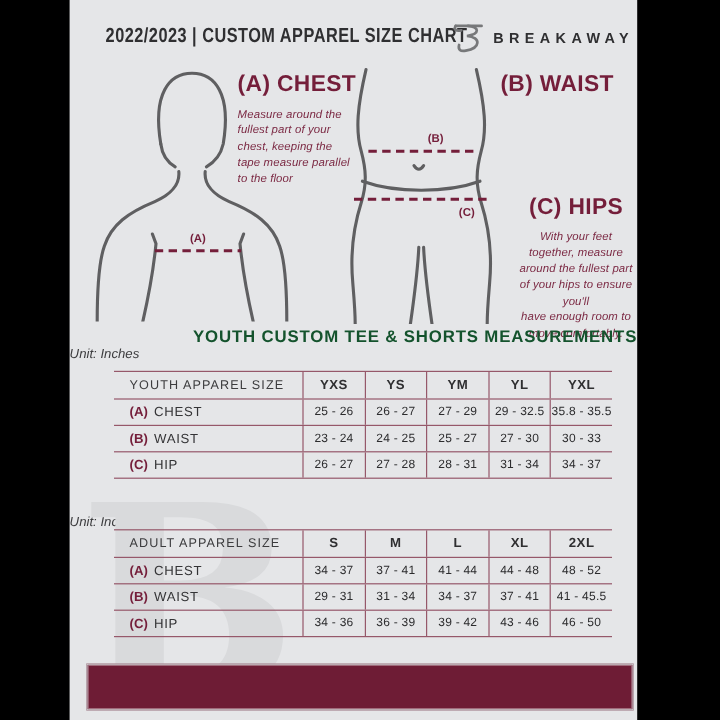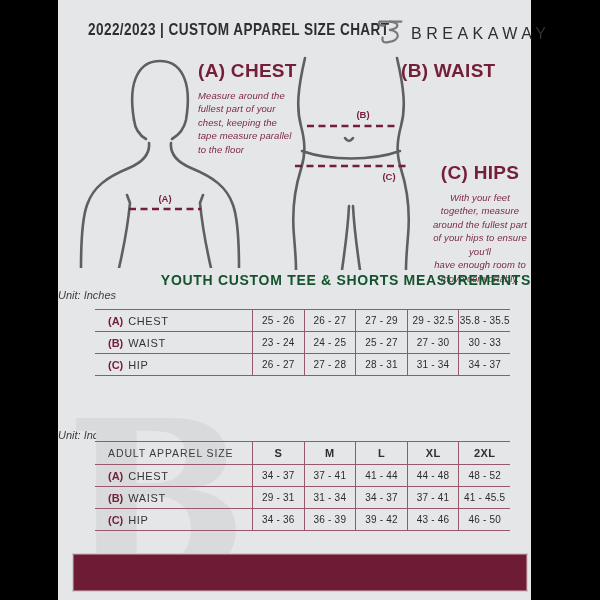--- a/index.html
+++ b/index.html
@@ -28,33 +28,33 @@
   .hdr-title{
     position:absolute;left:30px;top:20px;
     font-size:17px;font-weight:bold;color:#2f2f31;
     letter-spacing:.5px;white-space:nowrap;
     transform:scaleX(.8);transform-origin:left center;
   }
   .logo{position:absolute;left:318px;top:14px;width:30px;height:32px;}
   .logo svg{width:100%;height:100%;}
   .brand{
     position:absolute;left:353px;top:25px;
-    font-size:16px;font-weight:normal;color:#2f2f31;letter-spacing:4.5px;white-space:nowrap;
+    font-size:12px;font-weight:bold;color:#2f2f31;letter-spacing:4.5px;white-space:nowrap;
   }
   
   .fig{position:absolute;}
   .fig-torso{left:15px;top:56px;width:175px;height:212px;}
   .fig-lower{left:227px;top:56px;width:132px;height:214px;}
   .fig path.outline{fill:none;stroke:var(--fig);stroke-width:2.6;stroke-linecap:round;}
   .fig path.dash{fill:none;stroke:var(--maroon);stroke-width:2.4;stroke-dasharray:7 4.5;}
   .fig text{font-family:"Liberation Sans",sans-serif;font-size:9.5px;font-weight:bold;fill:var(--maroon);}
   
   .instr{position:absolute;}
   .instr-a{left:140px;top:60px;width:116px;}
-  .instr-b{left:343px;top:60px;width:126px;}
+  .instr-b{left:359px;top:60px;width:126px;}
   .instr-c{left:357px;top:162px;width:130px;text-align:center;}
   .instr h3{
     font-size:19px;font-weight:bold;color:var(--maroon);letter-spacing:.3px;
   }
   .instr p{
     margin-top:7px;font-size:9.5px;font-style:italic;color:#7c2a44;
     line-height:1.42;white-space:pre-line;letter-spacing:.1px;
   }
   
   .sec-title{
@@ -157,20 +157,28 @@
 around the fullest part
 of your hips to ensure
 you'll
 have enough room to
 move comfortably.</p>
   </div>
 
   <div class="sec-title t1-title">YOUTH CUSTOM TEE &amp; SHORTS MEASUREMENTS</div>
   <div class="sec-unit t1-unit">Unit: Inches</div>
   <div class="size-table t1">
+      <div class="trow head">
+        <div class="tcell lab">YOUTH APPAREL SIZE</div>
+        <div class="tcell val">YXS</div>
+        <div class="tcell val">YS</div>
+        <div class="tcell val">YM</div>
+        <div class="tcell val">YL</div>
+        <div class="tcell val">YXL</div>
+      </div>
       <div class="trow data">
         <div class="tcell lab">
           <span class="key">(A)</span>
           <span class="rowlab">CHEST</span>
         </div>
         <div class="tcell val">25 - 26</div>
         <div class="tcell val">26 - 27</div>
         <div class="tcell val">27 - 29</div>
         <div class="tcell val">29 - 32.5</div>
         <div class="tcell val">35.8 - 35.5</div>

